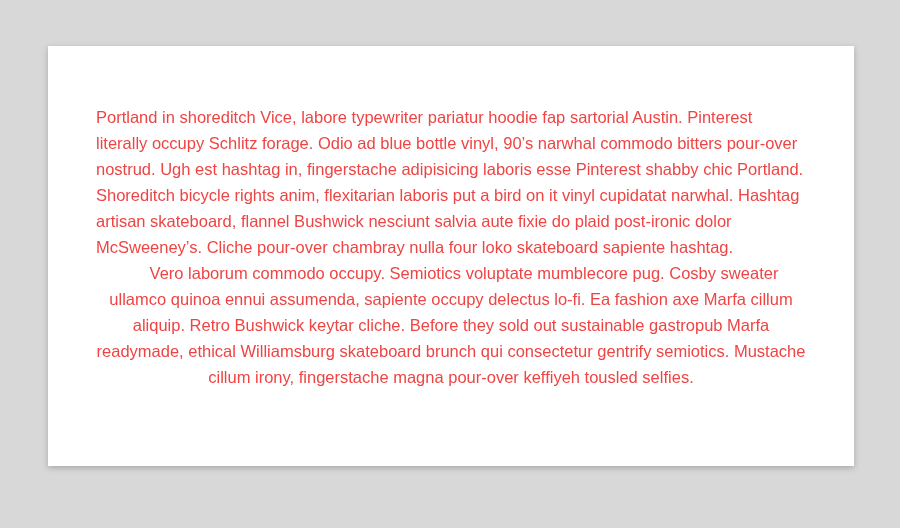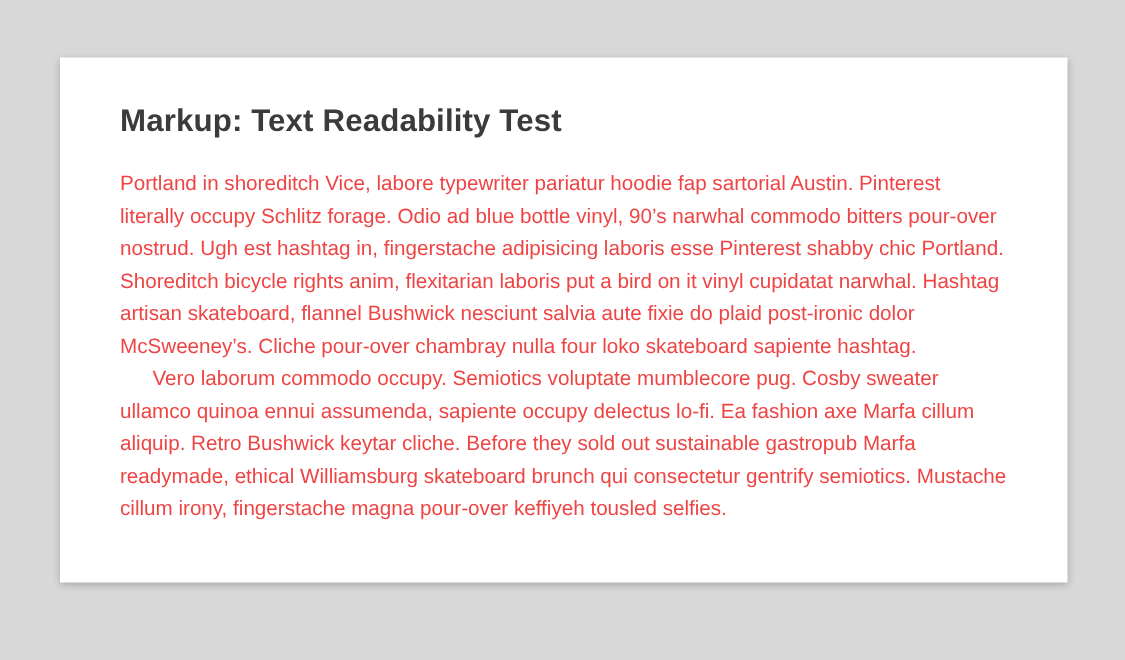--- a/index.html
+++ b/index.html
@@ -66,28 +66,28 @@
     margin-top: 22px;
     color: #ef4444;
     font-size: 16.5px;
     line-height: 26px;
   }
   .article-body p {
     margin: 0;
   }
   .article-body p.indented {
     text-indent: 26px;
+    text-align: center;
   }
 </style>
 </head>
 <body>
 
 <div class="page-wrap">
   <article class="article-card">
-    <h1 class="article-title">Markup: Text Readability Test</h1>
 
 
     <div class="article-body">
       <p>Portland in shoreditch Vice, labore typewriter pariatur hoodie fap sartorial Austin. Pinterest literally occupy Schlitz forage. Odio ad blue bottle vinyl, 90’s narwhal commodo bitters pour-over nostrud. Ugh est hashtag in, fingerstache adipisicing laboris esse Pinterest shabby chic Portland. Shoreditch bicycle rights anim, flexitarian laboris put a bird on it vinyl cupidatat narwhal. Hashtag artisan skateboard, flannel Bushwick nesciunt salvia aute fixie do plaid post-ironic dolor McSweeney’s. Cliche pour-over chambray nulla four loko skateboard sapiente hashtag.</p>
       <p class="indented">Vero laborum commodo occupy. Semiotics voluptate mumblecore pug. Cosby sweater ullamco quinoa ennui assumenda, sapiente occupy delectus lo-fi. Ea fashion axe Marfa cillum aliquip. Retro Bushwick keytar cliche. Before they sold out sustainable gastropub Marfa readymade, ethical Williamsburg skateboard brunch qui consectetur gentrify semiotics. Mustache cillum irony, fingerstache magna pour-over keffiyeh tousled selfies.</p>
     </div>
   </article>
 </div>
 
 </body></html>

